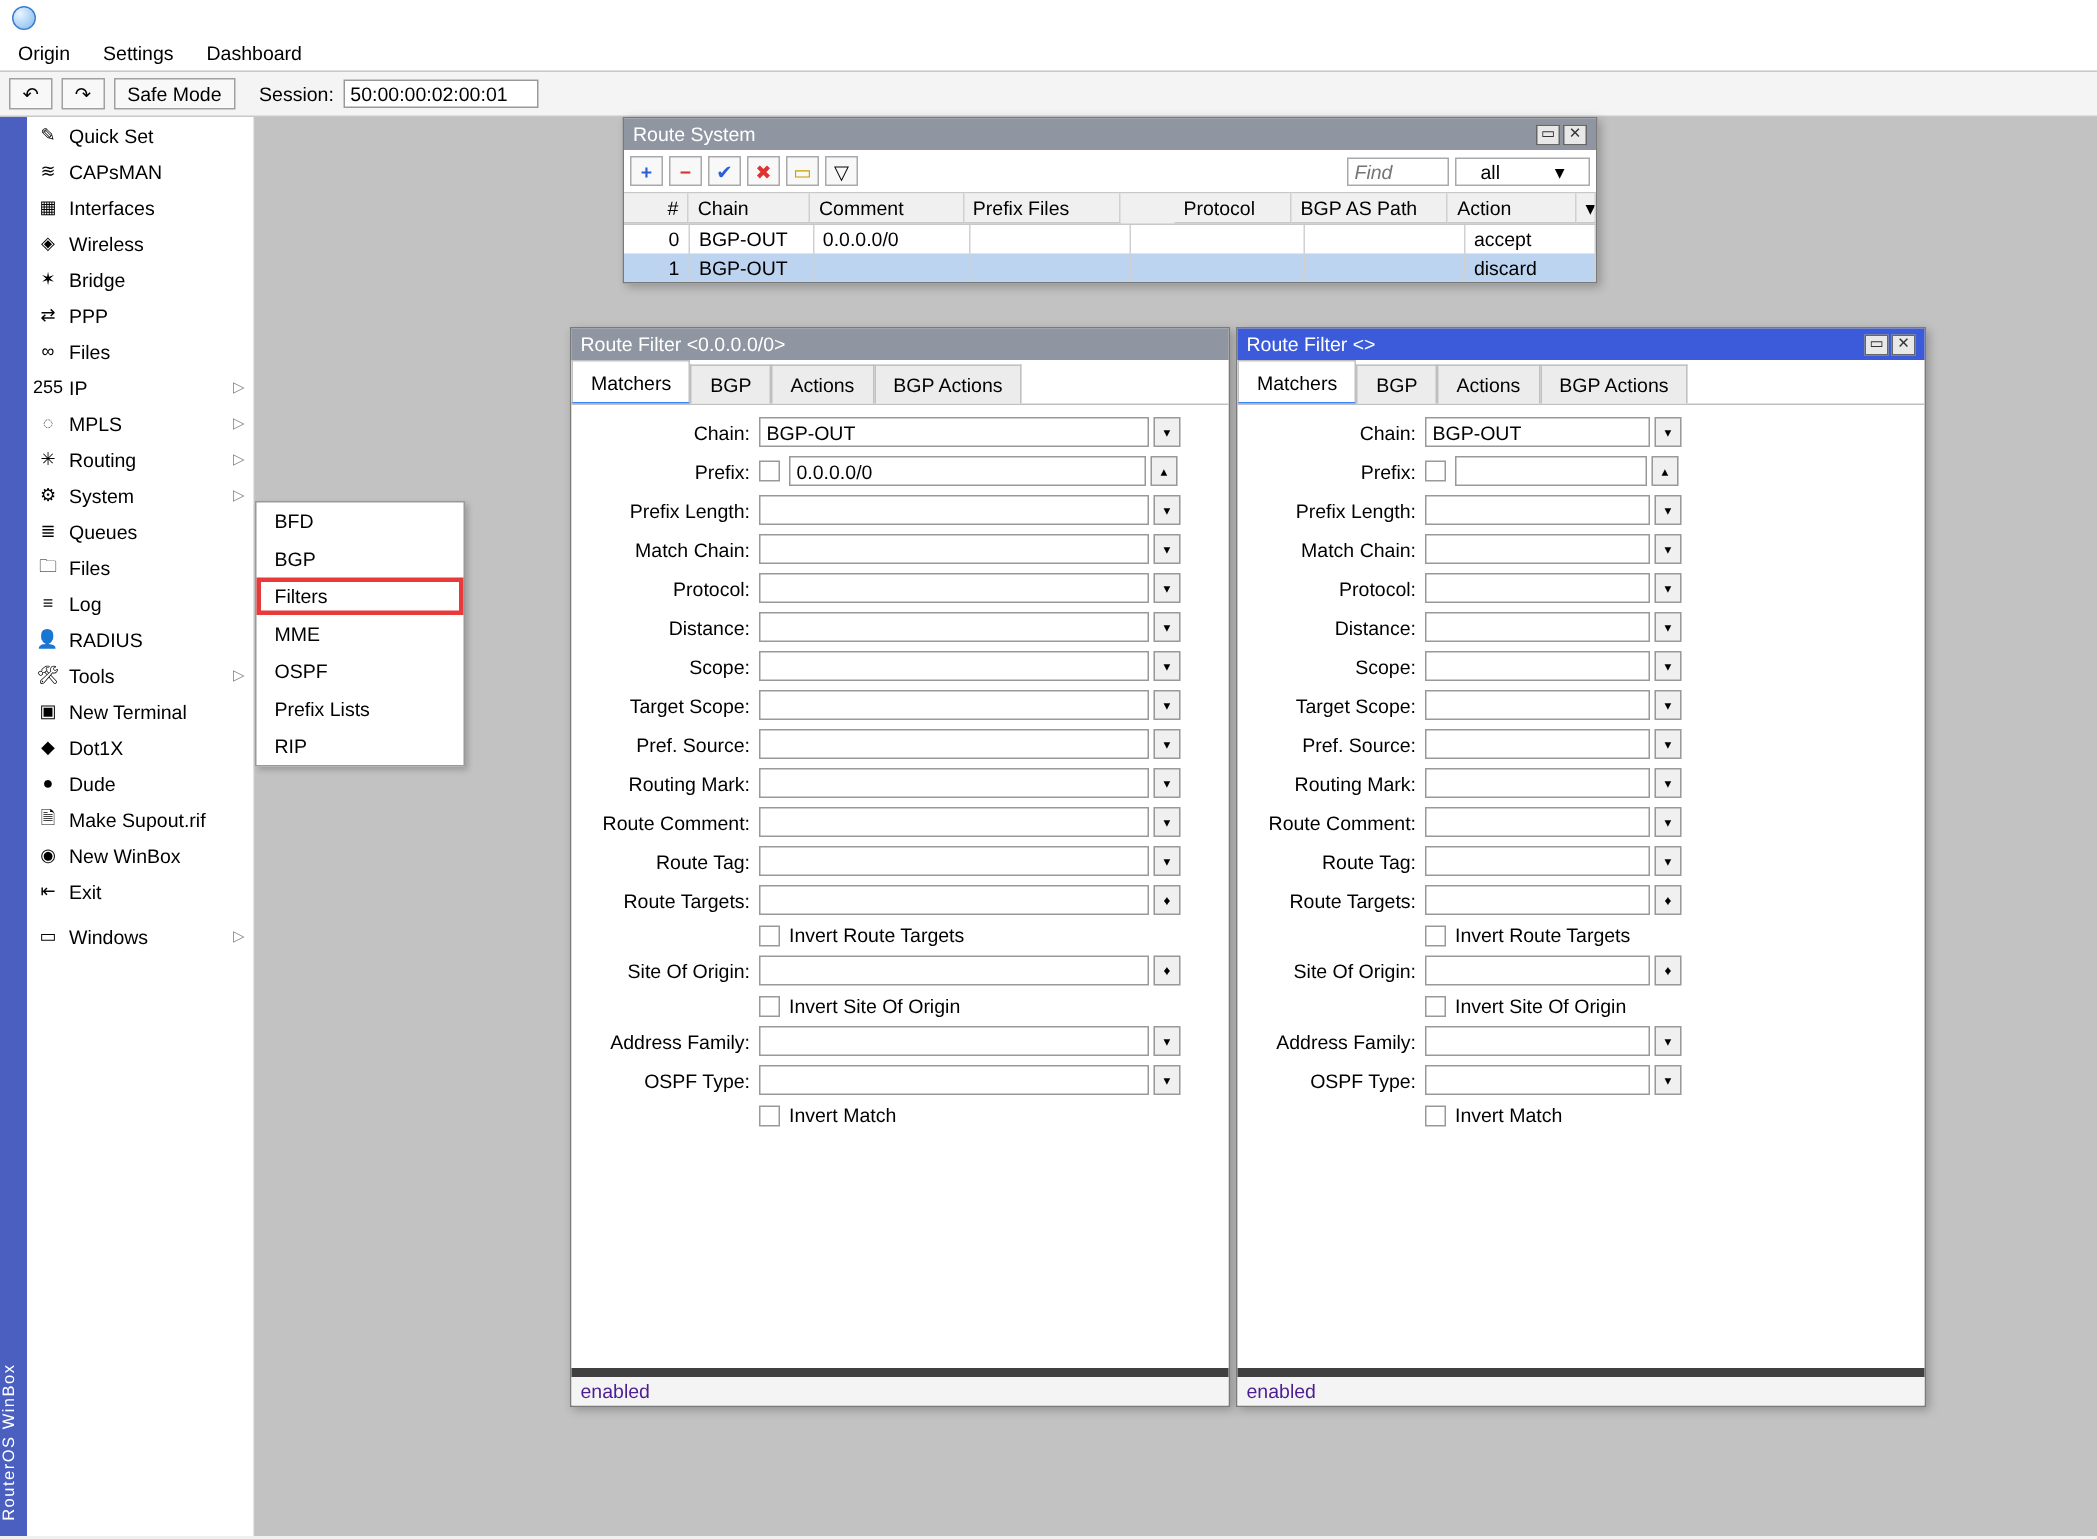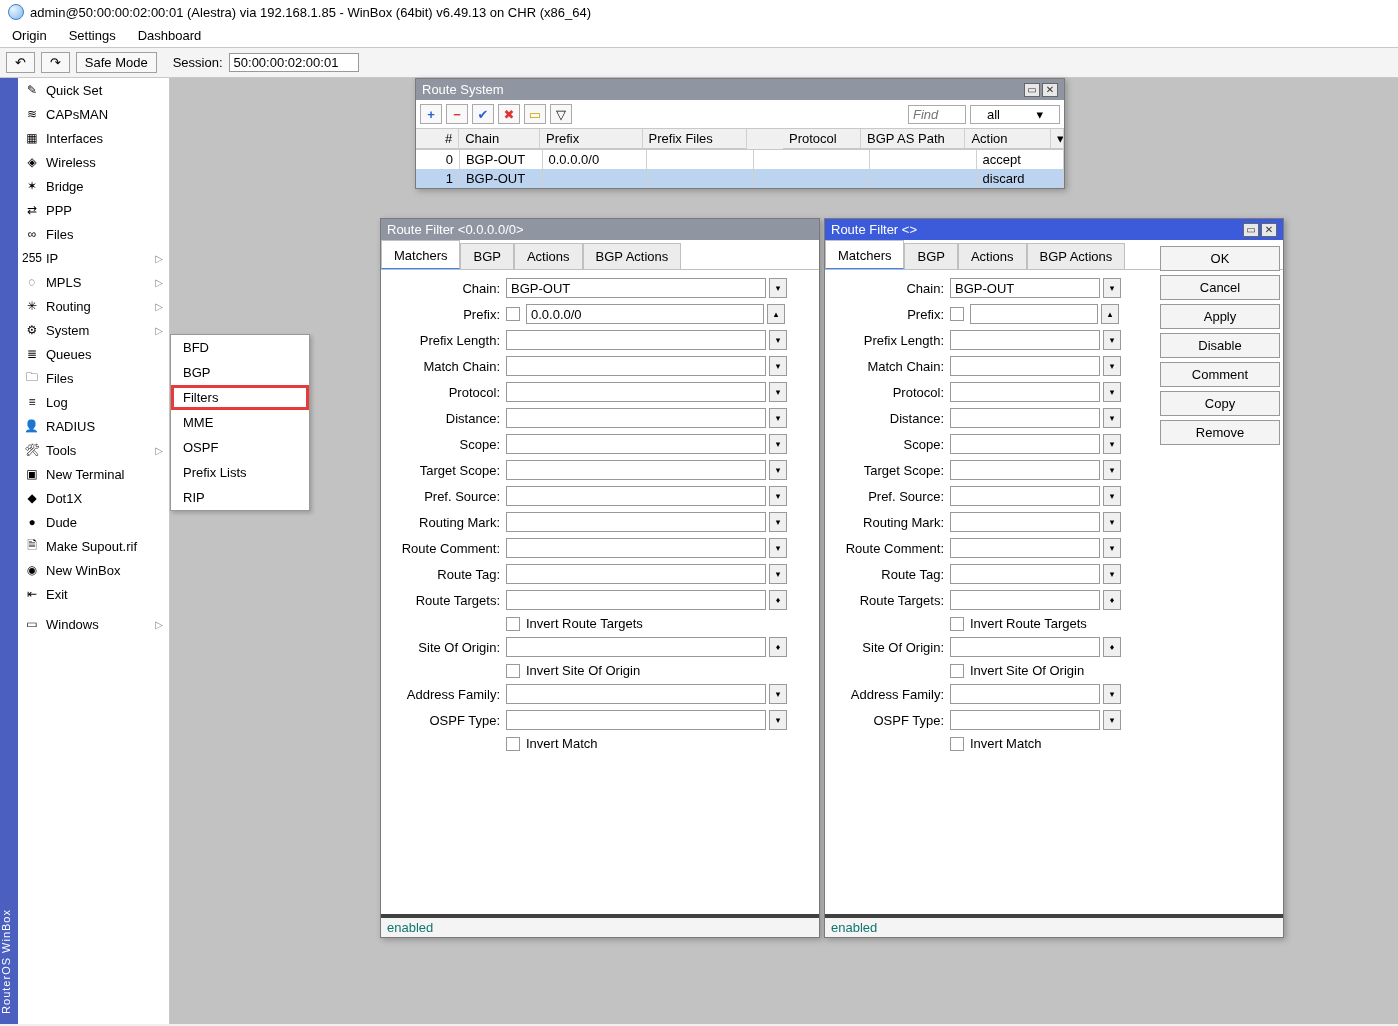--- a/index.html
+++ b/index.html
@@ -26,51 +26,50 @@
 
 
 .win { position:absolute; background:#f4f4f4; border:1px solid #7a7a7a; box-shadow:2px 2px 6px rgba(0,0,0,.25); }
 .win .wtitle { background:#8f96a2; color:#fff; padding:3px 6px; display:flex; align-items:center; }
 .win.active .wtitle { background:#3b5bdb; }
 .win .wtitle .wctrls { margin-left:auto; display:flex; gap:2px; }
 .win .wtitle .wctrls span { width:16px; height:14px; border:1px solid #666; background:#e8e8e8; font-size:10px; text-align:center; line-height:12px; color:#333; }
 
 .rftoolbar { background:#fff; padding:4px; display:flex; align-items:center; gap:4px; border-bottom:1px solid #c8c8c8; }
 .tbtn { width:22px; height:20px; border:1px solid #aaa; background:#f8f8f8; display:inline-flex; align-items:center; justify-content:center; font-size:13px; }
-.findbox { margin-left:auto; border:1px solid #aaa; padding:1px 4px; width:58px; color:#999; font-style:italic; }
+.findbox { margin-left:auto; border:1px solid #aaa; padding:1px 4px; width:68px; color:#999; font-style:italic; }
 .allsel { border:1px solid #aaa; padding:1px 16px; width:90px; display:flex; }
 .allsel span:first-child{flex:1;}
 .thead, .trow { display:flex; background:#fff; }
 .thead div, .trow div { border-right:1px solid #d0d0d0; padding:2px 6px; overflow:hidden; white-space:nowrap; }
 .thead { background:#f0f0f0; border-bottom:1px solid #c8c8c8; }
 .thead div { border-bottom:1px solid #c8c8c8; }
 .trow.sel { background:#bcd4ef; }
 .c-idx{width:45px;text-align:right;} .c-chain{width:85px;} .c-prefix{width:108px;} .c-plen{width:110px;} .c-proto{width:82px;margin-left:36px;} .c-as{width:110px;} .c-act{width:90px;}
 
 .tabs { display:flex; background:#fff; border-bottom:1px solid #c0c0c0; }
 .tab { padding:5px 12px; border:1px solid #c0c0c0; border-bottom:none; background:#ececec; margin-top:3px; }
 .tab.active { background:#fff; border-bottom:1px solid #3b82f6; margin-top:0; padding-top:7px; position:relative; z-index:1; }
 
 .form { padding:8px 10px; background:#fff; }
 .frow { display:flex; align-items:center; margin-bottom:6px; }
 .flabel { width:115px; text-align:right; padding-right:6px; }
 .finput { border:1px solid #999; height:20px; padding:0 4px; }
 .fdown { width:18px; height:20px; border:1px solid #999; background:#f0f0f0; margin-left:3px; text-align:center; font-size:9px; line-height:18px; }
 .fcheck { width:14px; height:14px; border:1px solid #999; margin-right:6px; }
 .rbtn { display:block; width:120px; border:1px solid #999; background:#f4f4f4; padding:4px 0; text-align:center; margin-bottom:4px; }
-.statusbar { border-top:4px solid #404040; padding:2px 6px; color:#0f766e; background:#f4f4f4; }
+.statusbar { border-top:6px solid #404040; padding:2px 6px; color:#4c1d95; background:#f4f4f4; }
 
 .vtxt { position:absolute; left:0; bottom:10px; width:18px; color:#fff; writing-mode:vertical-rl; transform:rotate(180deg); font-size:11px; letter-spacing:1px; }
 </style>
 </head>
 <body>
 
 <div class="titlebar">
   <span class="globe"></span>
-  <span>admin@50:00:00:02:00:01 (Alestra) via 192.168.1.85 - WinBox (64bit) v6.49.13 on CHR (x86_64)</span>
 </div>
 
 <div class="menubar">
   <span>Origin</span>
   <span>Settings</span>
   <span>Dashboard</span>
 </div>
 
 <div class="toolbar">
   <button class="btn">↶</button>
@@ -218,21 +217,21 @@
         <span class="tbtn">▽</span>
         <input class="findbox" placeholder="Find" style="">
         <div class="allsel">
             <span>all</span>
             <span>▾</span>
           </div>
       </div>
       <div class="thead">
         <div class="c-idx">#</div>
         <div class="c-chain">Chain</div>
-        <div class="c-prefix">Prefix</div>
+        <div class="c-prefix">Comment</div>
         <div class="c-plen">Prefix Files</div>
         <div class="c-proto">Protocol</div>
         <div class="c-as">BGP AS Path</div>
         <div class="c-act">Action</div>
         <div style="flex:1;text-align:center;">▾</div>
       </div>
       <div id="rf-rows">
           <div class="trow">
             <div class="c-idx">0</div>
             <div class="c-chain">BGP-OUT</div>
@@ -477,24 +476,15 @@
                 <div class="flabel"></div>
                 <span class="fcheck"></span>
                 <span>Invert Match</span>
               </div>
             </div>
         </div>
       </div>
       <div class="statusbar">enabled</div>
     </div>
 
-    <div style="position:absolute; left:990px; top:168px;" id="rbtns">
-        <div class="rbtn">OK</div>
-        <div class="rbtn">Cancel</div>
-        <div class="rbtn">Apply</div>
-        <div class="rbtn">Disable</div>
-        <div class="rbtn">Comment</div>
-        <div class="rbtn">Copy</div>
-        <div class="rbtn">Remove</div>
-      </div>
 
   </div>
 </div>
 
 </body></html>

